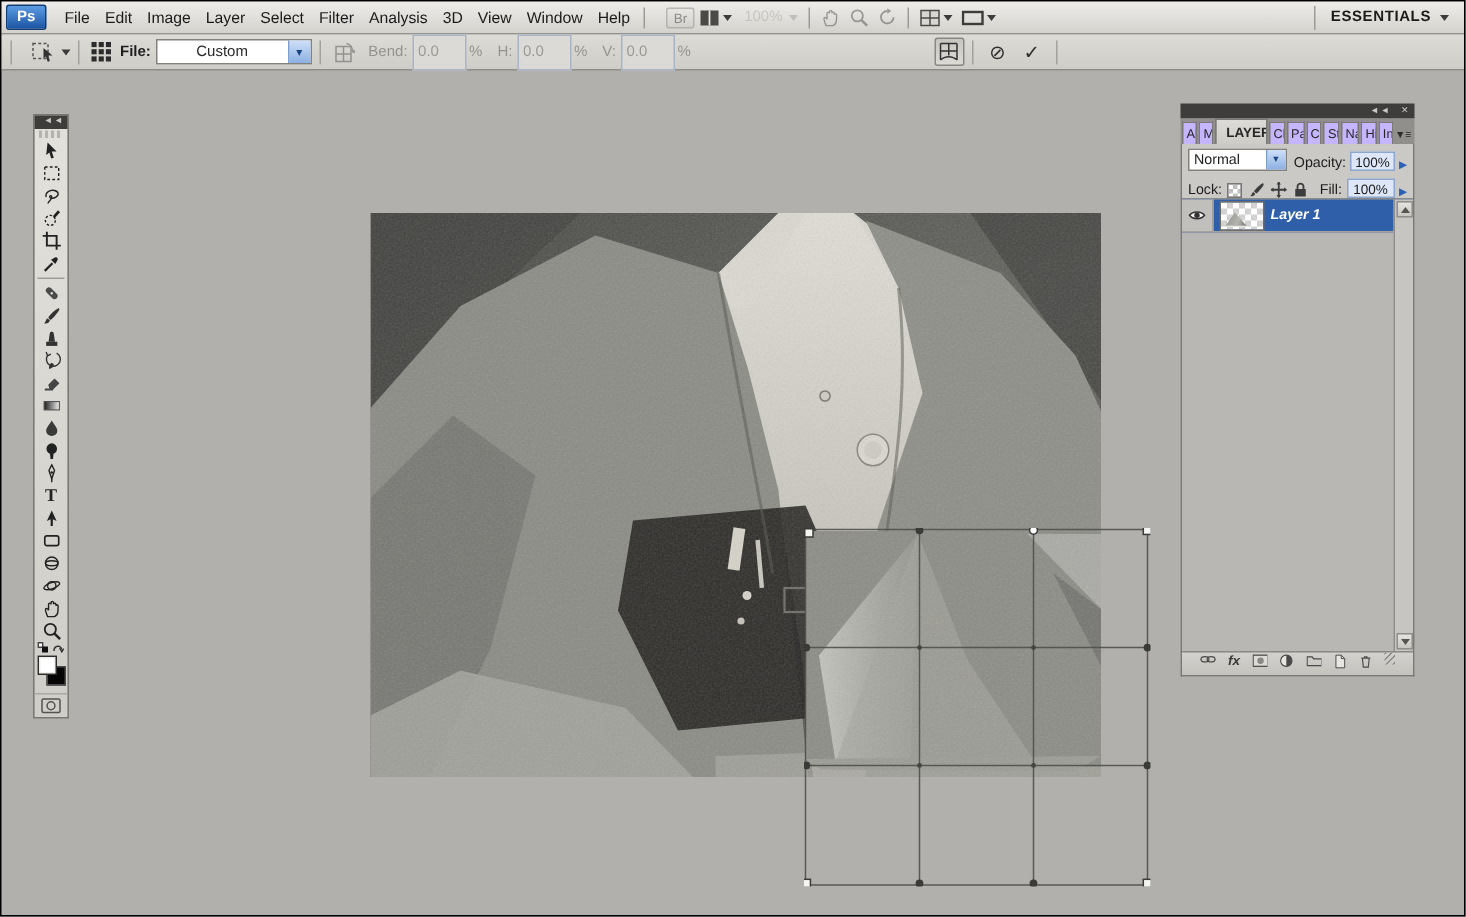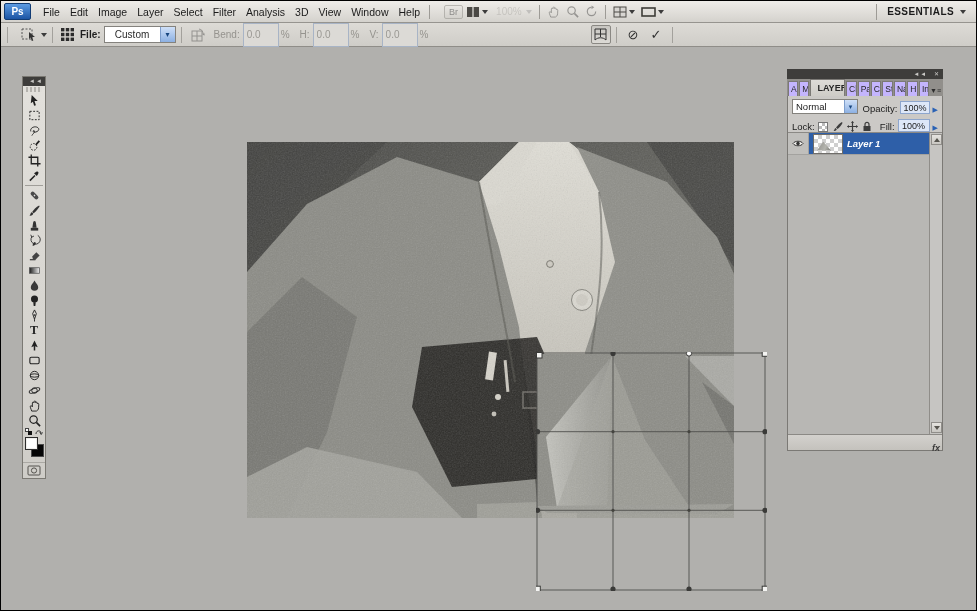--- a/index.html
+++ b/index.html
@@ -39,21 +39,21 @@
     position:absolute; left:0; top:22px; width:975px; height:24px;
     background:linear-gradient(#dddbd6,#cfcdc8);
     border-bottom:1px solid #8f8d88;
     display:flex; align-items:center; font-size:10px; color:#2a2a2a;
   }
   .ob-sep { width:1px; height:16px; background:#a3a19c; margin:0 5px; }
   .preset { display:flex; align-items:center; gap:3px; margin-left:8px; }
   .ob-label { margin:0 3px; color:#1f1f1f; }
   .ob-label.dim, .pct.dim { color:#95938e; }
   .combo {
-    width:72px; height:17px; background:#fff; border:1px solid #848franco;
+    width:104px; height:17px; background:#fff; border:1px solid #848franco;
     border:1px solid #84827d; display:flex; align-items:center; font-size:10px;
   }
   .combo-text { flex:1; text-align:center; }
   .combo-arrow {
     width:15px; height:15px; margin:0; background:linear-gradient(#cfe0f8,#8cb0e2);
     border-left:1px solid #7d9dcb; color:#17457f; font-size:8px; line-height:15px; text-align:center;
   }
   .num-field {
     width:36px; height:15px; background:#dcdad6; border:1px solid #a8b4c6;
     color:#9a9893; font-size:10px; padding:11px 3px;
@@ -115,21 +115,21 @@
     background:linear-gradient(115deg,#8f8f8a,#b5b5af 60%,#74746f); clip-path:polygon(0 100%,45% 0,100% 100%); }
   .layer-name { font-size:9.5px; color:#141414; }
   .layer-row.selected .layer-name { color:#fff; font-weight:bold;font-style:italic; }
   .layer-name.italic { font-style:italic; }
   .layer-lock { margin-left:auto; }
   .vscroll { position:absolute; right:0; top:0; bottom:0; width:13px; background:#c6c5c2; border-left:1px solid #8f8d89; }
   .vs-btn { position:absolute; left:1px; width:11px; height:11px; background:linear-gradient(#e6e4e0,#c8c6c1); border:1px solid #908e8a; display:flex; align-items:center; justify-content:center; }
   .vs-btn.up { top:1px; } .vs-btn.down { bottom:1px; }
   .tri-up-s { width:0; height:0; border-left:3px solid transparent; border-right:3px solid transparent; border-bottom:4px solid #57554f; }
   .tri-down-s { width:0; height:0; border-left:3px solid transparent; border-right:3px solid transparent; border-top:4px solid #57554f; }
-  .panel-bottom { height:16px; background:linear-gradient(#d3d1cd,#c4c2bd); border-top:1px solid #8b8985; display:flex; align-items:flex-end; gap:8px; padding:0 2px;flex-direction:column; }
+  .panel-bottom { height:16px; background:linear-gradient(#d3d1cd,#c4c2bd); border-top:1px solid #8b8985; display:flex; align-items:flex-start; gap:8px; padding:0 12px; }
   .pb-fx { font-size:9px; font-style:italic; font-weight:bold; color:#3a3a3a; }
   .pb-grip { margin-left:auto; width:8px; height:8px; background:repeating-linear-gradient(135deg,#8f8d89 0 1px,transparent 1px 3px); }
   
   .photo { position:absolute; left:246px; top:141px; width:487px; height:376px; z-index:1; }
   .warp-overlay { position:absolute; left:535px; top:351px; width:231px; height:239px; z-index:2; }
 </style>
 </head>
 <body>
 
 <svg width="0" height="0" style="position:absolute">

